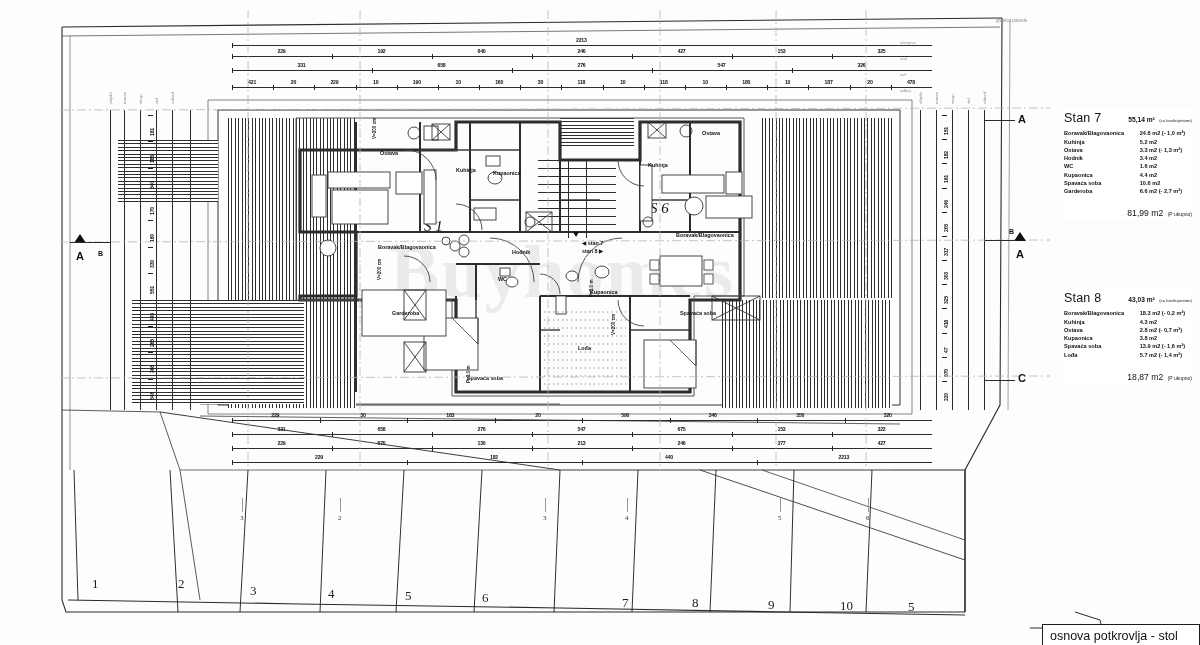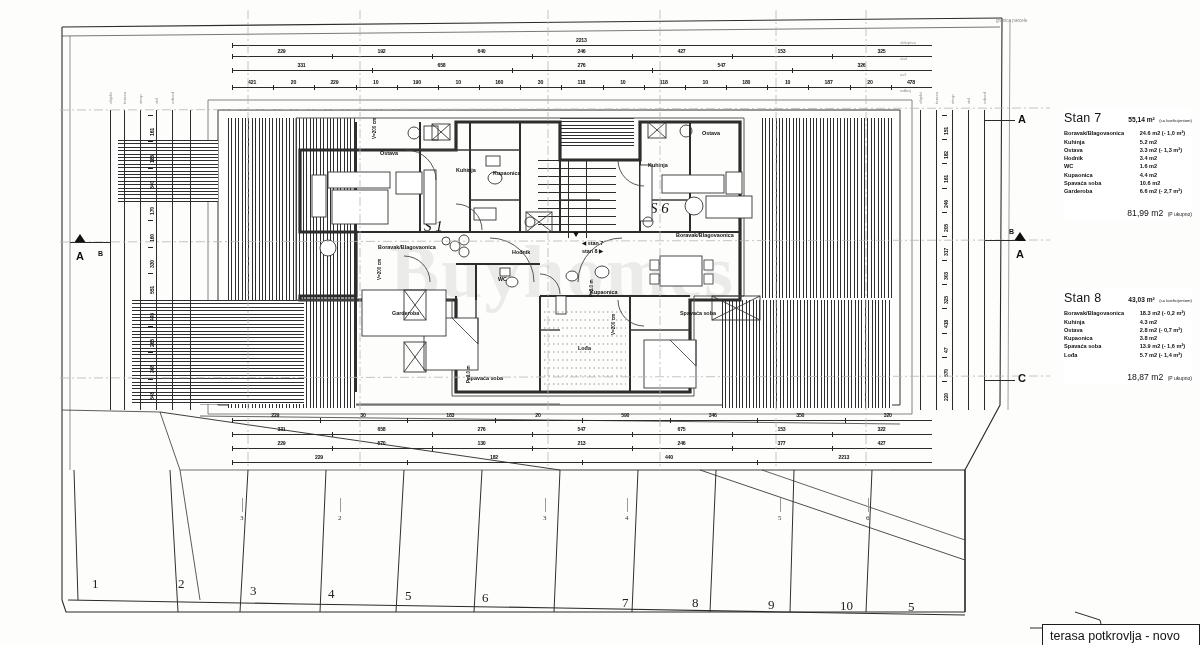--- a/index.html
+++ b/index.html
@@ -753,21 +753,21 @@
           </tr>
         </tbody>
     </table>
     <div style="text-align:right;margin-top:6px;">
       <span class="total">18,87 m2</span>
       <span style="font-size:5px;">(P ukupno)</span>
     </div>
   </div>
 
   <div class="titleblock" style="left:1042px;top:624px;width:158px;height:24px;">
-    <span>terasa potkrovlja - novo</span>
+    <span>osnova potkrovlja - stol</span>
   </div>
 
 <div class="sideword rot" style="left: 108px; top: 104px;">objekt</div>
     <div class="sideword rot" style="left: 122px; top: 104px;">terasa</div>
     <div class="sideword rot" style="left: 138px; top: 104px;">strop</div>
     <div class="sideword rot" style="left: 154px; top: 104px;">zid</div>
     <div class="sideword rot" style="left: 170px; top: 104px;">odvod</div>
     <div class="sideword rot" style="left: 918px; top: 104px;">objekt</div>
     <div class="sideword rot" style="left: 934px; top: 104px;">terasa</div>
     <div class="sideword rot" style="left: 950px; top: 104px;">strop</div>

